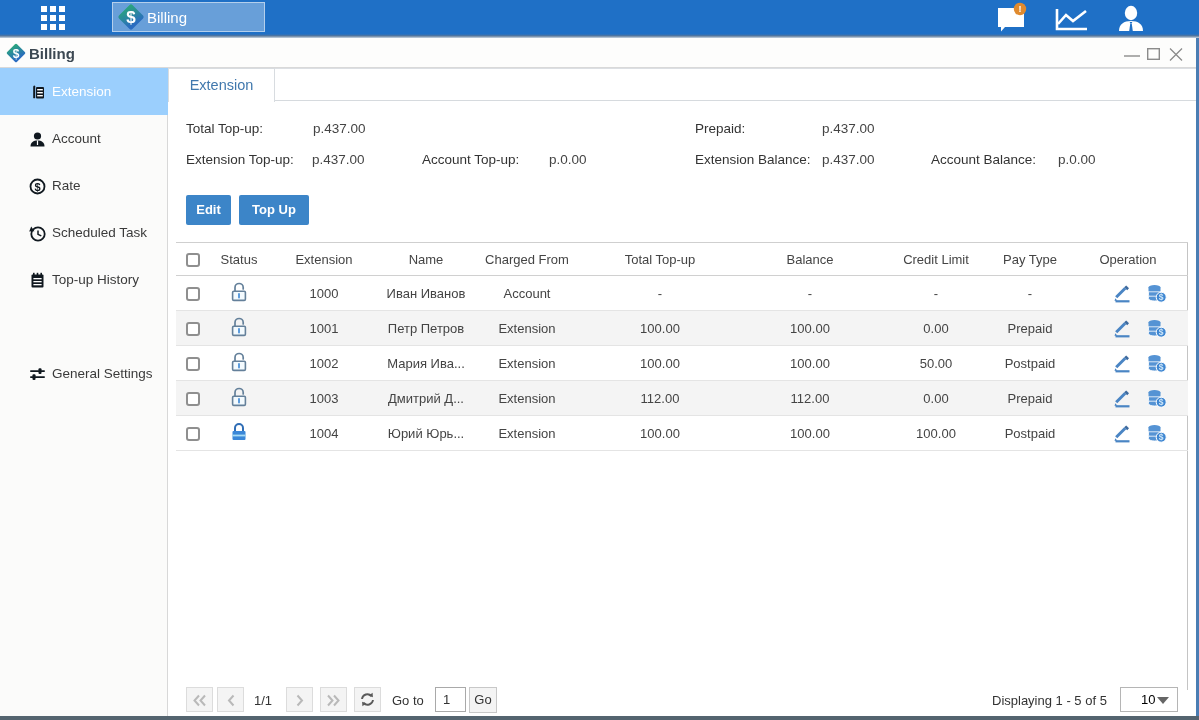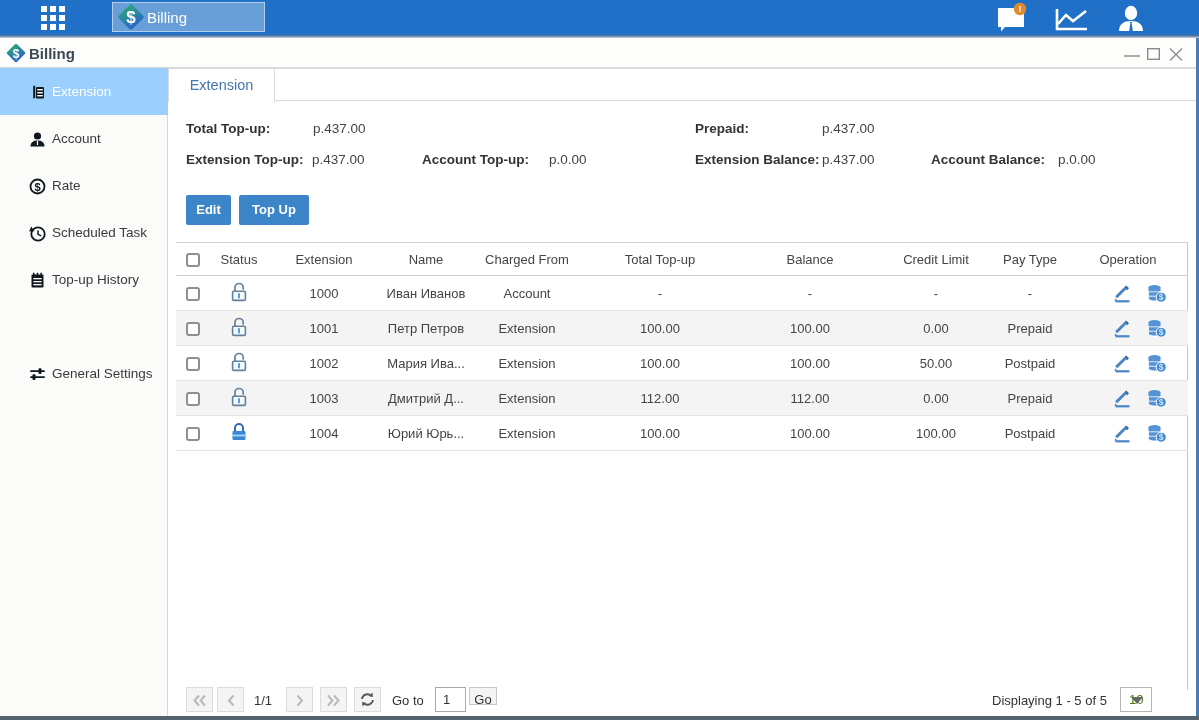--- a/index.html
+++ b/index.html
@@ -19,40 +19,40 @@
 #sidebar{position:absolute;left:0;top:68px;width:168px;height:648px;background:#fbfbfa;border-right:1px solid #d8d8d8}
 .sitem{position:absolute;left:0;width:168px;height:47px}
 .sitem .txt{position:absolute;left:52px;top:16px;font-size:13.5px;color:#3a3a3a}
 .sitem .ic{position:absolute;left:29px;top:16px;width:17px;height:17px}
 .sitem.sel{background:#9bcffd}
 .sitem.sel .txt{color:#fff}
 
 #content{position:absolute;left:168px;top:68px;width:1029px;height:648px;background:#fff}
 #tabbar{position:absolute;left:0;top:0;width:1029px;height:33px;border-top:1px solid #dcdfe3;border-bottom:1px solid #d6dade}
 #tab1{position:absolute;left:0;top:-1px;width:107px;height:34px;background:#fff;border:1px solid #d8dce0;border-bottom:none;color:#4178ad;font-size:14.5px;text-align:center;line-height:32px}
-.lab{font-weight:bold;color:#333;position:absolute;font-size:13.5px}
+.lab{font-weight:normal;color:#333;position:absolute;font-size:13.5px}
 .val{position:absolute;color:#444;font-size:13.5px}
 .btn{position:absolute;top:127px;height:30px;background:#3c85c8;color:#fff;font-size:13px;font-weight:bold;text-align:center;line-height:30px;border-radius:2px}
 
 #tbl{position:absolute;left:8px;top:174px;width:1012px}
 #gridbox{position:absolute;left:8px;top:174px;width:1012px;height:448px;border-right:1px solid #c4c4c4}
 .trow{display:flex;width:1012px;align-items:center}
 #thead{height:34px;border-top:1px solid #cfcfcf;border-bottom:1px solid #d0d0d0;color:#444}
 .trow>div{text-align:center;overflow:hidden;white-space:nowrap}
 .c1{width:32px}.c2{width:62px}.c3{width:108px}.c4{width:96px}.c5{width:106px}.c6{width:160px}.c7{width:140px}.c8{width:112px}.c9{width:76px}.c10{width:120px}
 .drow{height:35px;border-bottom:1px solid #e4e4e4}
 .drow.alt{background:#f4f4f4}
 .cb{display:inline-block;width:14px;height:14px;border:2px solid #8f8f8f;border-radius:3px;background:#fff;margin-left:2px;vertical-align:middle}
 .opics{display:flex;justify-content:center;gap:15px;transform:translateX(12px);align-items:center}
 
 .pbtn{position:absolute;top:619px;width:27px;height:25px;background:#f4f4f4;border:1px solid #dcdcdc;text-align:center;color:#b2b2b2;font-size:18px;line-height:22px}
 .ptext{position:absolute;top:625px;color:#333;font-size:13px}
 #goinput{position:absolute;left:267px;top:619px;width:31px;height:25px;border:1px solid #a9a9a9;background:#fff;font-size:13px;padding-left:7px;line-height:23px;color:#333}
-#gobtn{position:absolute;left:301px;top:619px;width:28px;height:18px;background:#f4f4f4;border:1px solid #c8c8c8;text-align:center;line-height:23px;color:#333;font-size:13px}
-#pagesel{position:absolute;left:952px;top:619px;width:32px;height:25px;border:1px solid #b5b5b5;background:#fff;color:#4d7c0f;font-size:13px;line-height:23px;padding-left:8px}
+#gobtn{position:absolute;left:301px;top:619px;width:28px;height:26px;background:#f4f4f4;border:1px solid #c8c8c8;text-align:center;line-height:23px;color:#333;font-size:13px}
+#pagesel{position:absolute;left:952px;top:619px;width:58px;height:25px;border:1px solid #b5b5b5;background:#fff;color:#000000;font-size:13px;line-height:23px;padding-left:20px}
 #pagesel:after{content:"";position:absolute;right:8px;top:9px;border-left:6px solid transparent;border-right:6px solid transparent;border-top:7px solid #666}
 
 #rframe{position:absolute;right:0;top:38px;width:3px;height:682px;background:#4a7db3}
 #bframe{position:absolute;left:0;top:716px;width:1199px;height:4px;background:#54646f}
 </style>
 </head>
 <body>
 <div id="topbar">
   <svg id="gridicon" viewBox="0 0 24 24">
     <g fill="#ffffff">

